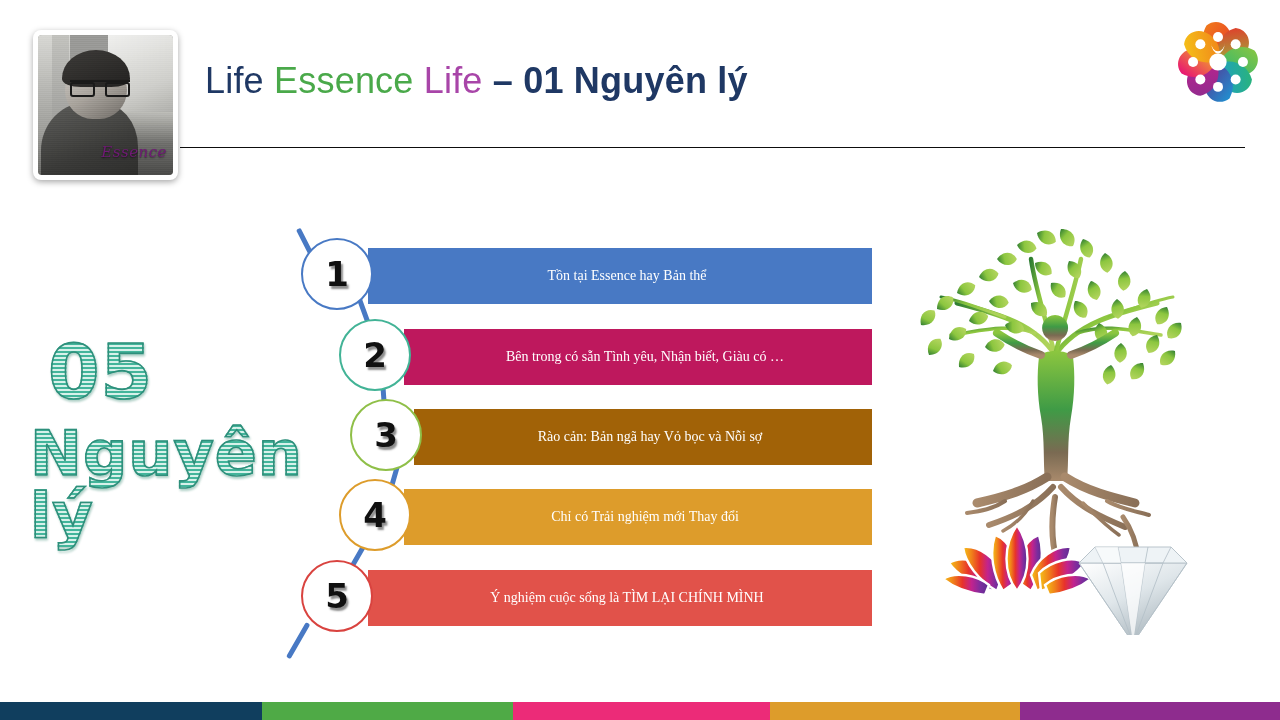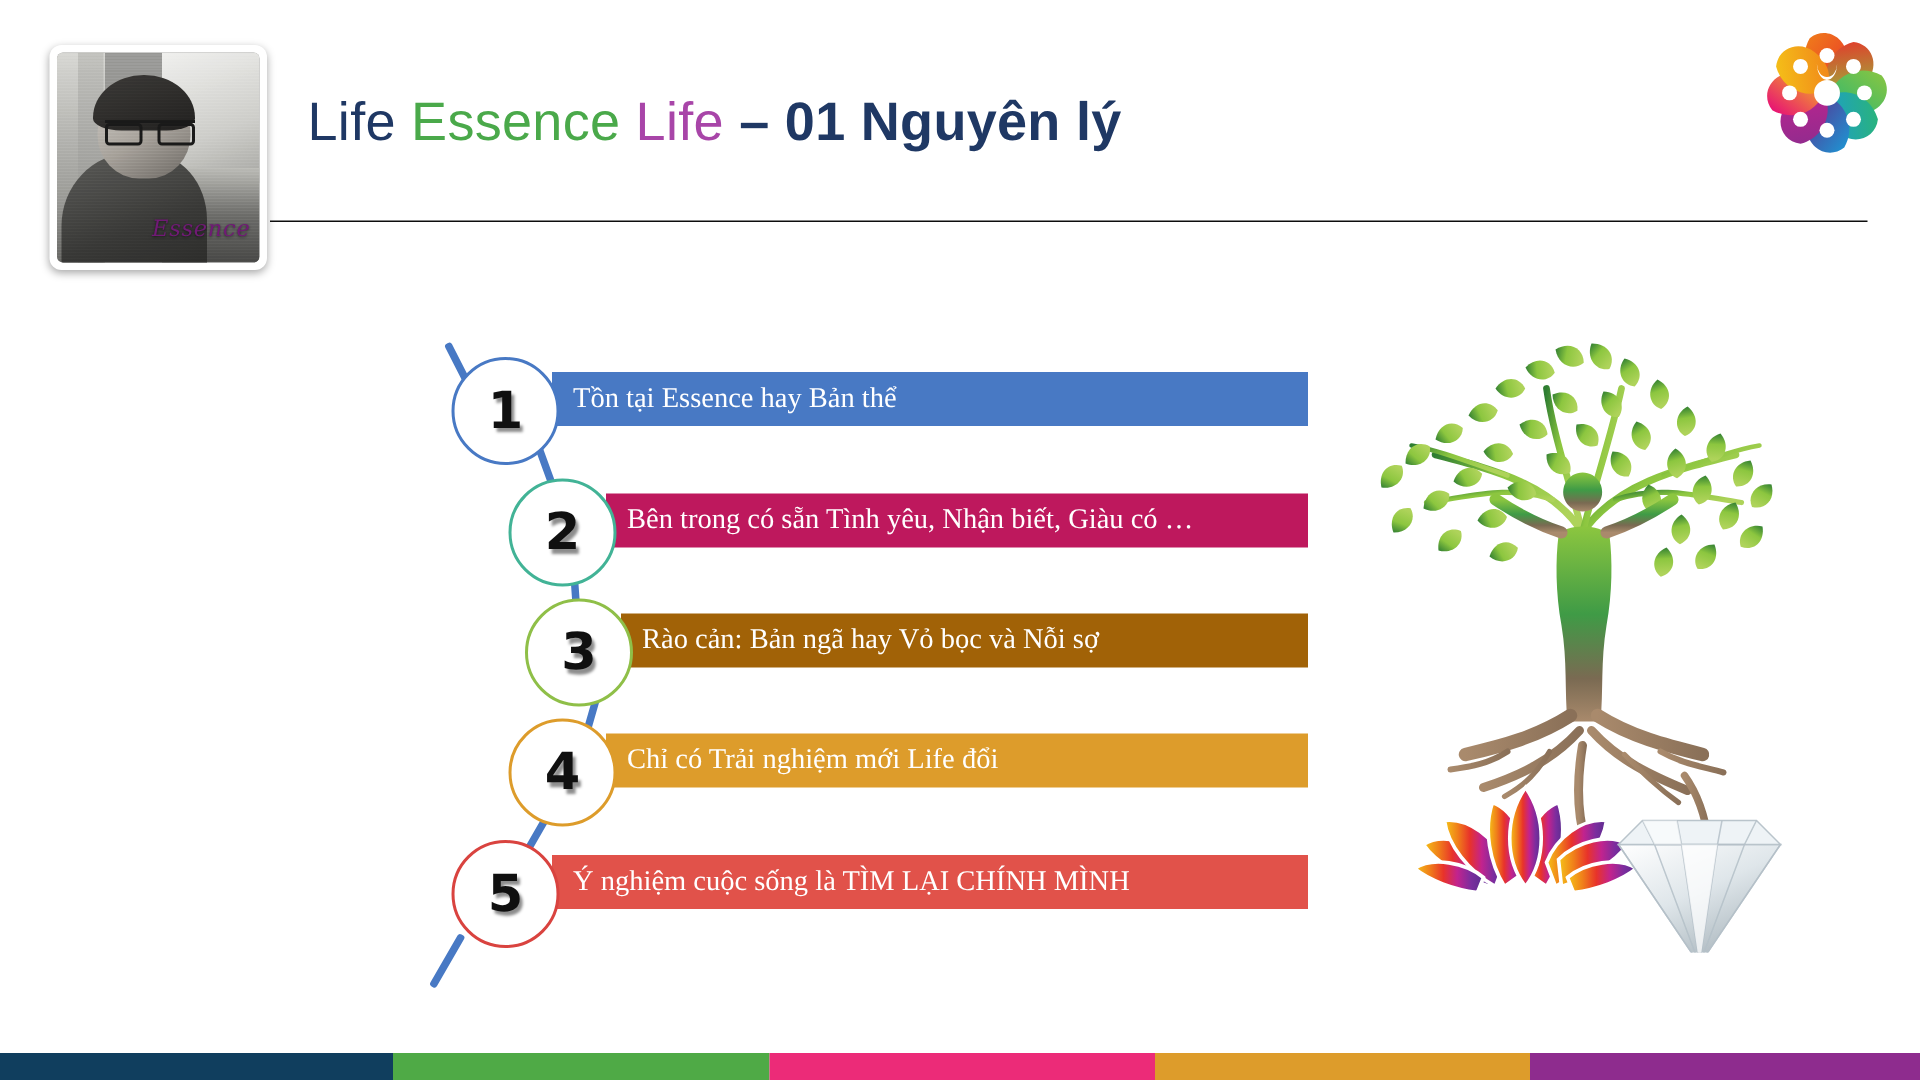--- a/index.html
+++ b/index.html
@@ -162,27 +162,28 @@
   #timeline { position: absolute; left: 0; top: 0; width: 1280px; height: 720px; pointer-events: none; }
   .conn {
     position: absolute;
     background: #4879c4;
     border-radius: 2px;
     transform-origin: 0 0;
   }
 
   .bar {
     position: absolute;
-    height: 36px;
+    height: 56px;
     display: flex;
     align-items: center;
     color: #ffffff;
     font-family: "Liberation Serif", serif;
-    font-size: 19px;
+    font-size: 14px;
     white-space: nowrap;
+    justify-content: center;
   }
   .bar .bar-text { display: block; }
 
   .node {
     position: absolute;
     width: 72px;
     height: 72px;
     border-radius: 50%;
     background: #ffffff;
     border: 2.4px solid #4879c4;
@@ -336,41 +337,45 @@
             <circle cx="0" cy="-26" r="5.2"></circle>
           </g>
         <g transform="rotate(315)">
             <circle cx="0" cy="-26" r="5.2"></circle>
           </g>
       </g>
       <circle cx="50" cy="52" r="9"></circle>
     </g>
   </svg>
 
+  <div id="wordart">
+    <div class="wa-line" id="wa-05">05</div>
+    <div class="wa-line" id="wa-name">Nguyên lý</div>
+  </div>
 
   <div id="timeline">
     <div class="conn" style="left:296px; top:230px; width:5px; height:42px; transform: rotate(-27deg);"></div>
     <div class="conn" style="left:356px; top:297px; width:5px; height:40px; transform: rotate(-20deg);"></div>
     <div class="conn" style="left:380px; top:380px; width:5px; height:36px; transform: rotate(-4deg);"></div>
     <div class="conn" style="left:396px; top:462px; width:5px; height:38px; transform: rotate(16deg);"></div>
     <div class="conn" style="left:362px; top:544px; width:5px; height:42px; transform: rotate(30deg);"></div>
     <div class="conn" style="left:306px; top:622px; width:5px; height:40px; transform: rotate(30deg);"></div>
   </div>
 
   <div class="bar" style="left:368px; top:248px; width:490px; background:#4879c4; padding-left:14px;">
     <span class="bar-text">Tồn tại Essence hay Bản thể</span>
   </div>
   <div class="bar" style="left:404px; top:329px; width:454px; background:#be185d; padding-left:14px;">
     <span class="bar-text">Bên trong có sẵn Tình yêu, Nhận biết, Giàu có …</span>
   </div>
   <div class="bar" style="left:414px; top:409px; width:444px; background:#a16207; padding-left:14px;">
     <span class="bar-text">Rào cản: Bản ngã hay Vỏ bọc và Nỗi sợ</span>
   </div>
   <div class="bar" style="left:404px; top:489px; width:454px; background:#dd9c2b; padding-left:14px;">
-    <span class="bar-text">Chỉ có Trải nghiệm mới Life đổi</span>
+    <span class="bar-text">Chỉ có Trải nghiệm mới Thay đổi</span>
   </div>
   <div class="bar" style="left:368px; top:570px; width:490px; background:#e1524a; padding-left:14px;">
     <span class="bar-text">Ý nghiệm cuộc sống là TÌM LẠI CHÍNH MÌNH</span>
   </div>
 
   <div class="node" style="left:301px; top:238px; border-color:#4879c4;">
     <span>1</span>
   </div>
   <div class="node" style="left:339px; top:319px; border-color:#42b396;">
     <span>2</span>

